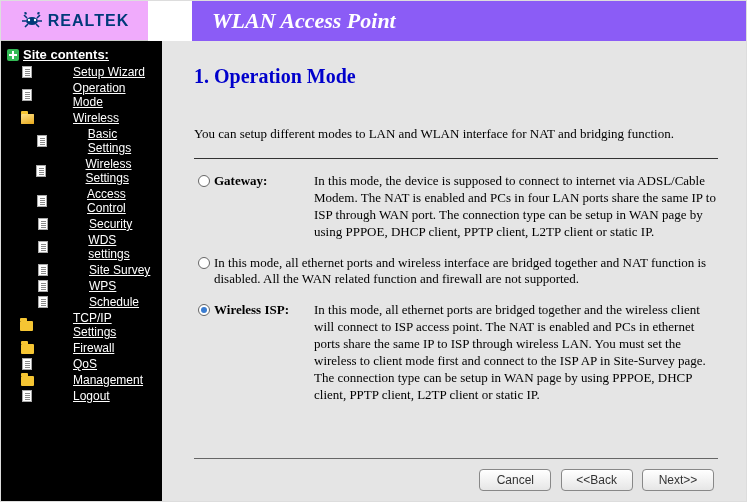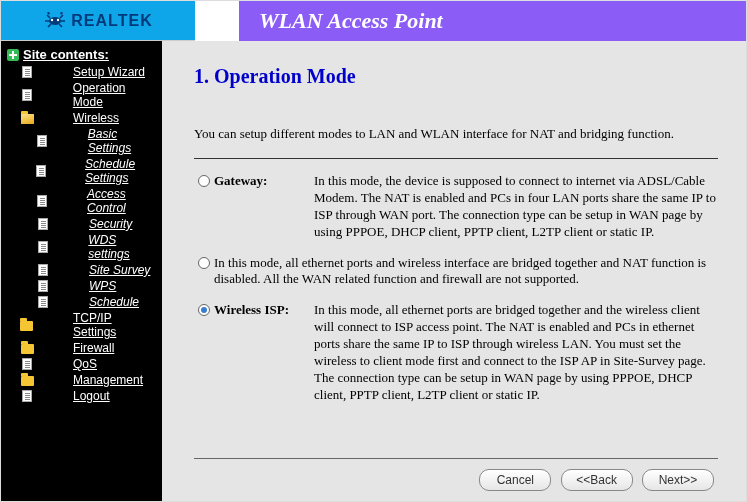--- a/index.html
+++ b/index.html
@@ -1,29 +1,29 @@
 <!DOCTYPE html>
 <html><head>
   <meta charset="utf-8">
   <style>
     * { margin: 0; padding: 0; box-sizing: border-box; }
     body { font-family: Arial, Helvetica, sans-serif; font-size: 12px; background: #fff; }
     .container { width: 747px; height: 502px; position: relative; border: 1px solid #ddd; }
     .header { display: flex; height: 40px; }
-    .logo-box { width: 194px; background: #0ea5e9; display: flex; align-items: center; justify-content: center; border-bottom: 1px solid #ccc; }
+    .logo-box { width: 147px; background: #f0abfc; display: flex; align-items: center; justify-content: center; border-bottom: 1px solid #ccc; }
     .logo { display: flex; align-items: center; color: #003a7a; font-weight: bold; font-size: 16px; letter-spacing: 1px; font-family: Verdana, Arial, sans-serif; }
     .logo-icon { margin-right: 4px; }
     .title-box { flex: 1; background: #8b5cf6; color: #fff; display: flex; align-items: center; padding-left: 20px; font-style: italic; font-size: 22px; font-weight: bold; font-family: 'Times New Roman', serif; margin-left: 44px; }
     .body { display: flex; height: calc(100% - 40px); }
     .sidebar { width: 161px; background: #000; color: #fff; padding: 6px 4px; overflow: hidden; }
     .main { flex: 1; background: #e5e5e5; padding: 24px 28px 10px 32px; display: flex; flex-direction: column; }
     .site-title { font-weight: bold; font-size: 13px; display: flex; align-items: center; margin-bottom: 2px; text-decoration: underline; }
     .nav-item { display: flex; align-items: center; padding: 1px 0; font-size: 12px; cursor: pointer; text-decoration: underline; gap: 36px; }
     .lvl1 { padding-left: 14px; }
-    .lvl2 { padding-left: 30px; font-style: italic; }
+    .lvl2 { padding-left: 30px; }
     .icon-slot { width: 16px; display: inline-flex; justify-content: center; margin-right: 2px; }
     .icon-page { display:inline-block; width:10px; height:12px; background:#fff; border:1px solid #aaa; position:relative; }
     .icon-page::after { content:""; position:absolute; left:2px; top:2px; width:5px; height:1px; background:#888; box-shadow: 0 2px 0 #888, 0 4px 0 #888, 0 6px 0 #888; }
     .icon-folder { display:inline-block; width:13px; height:10px; background:#f5c533; border-radius:1px; position:relative; margin-top:2px;}
     .icon-folder::before { content:""; position:absolute; top:-3px; left:0; width:7px; height:3px; background:#f5c533; border-radius:1px 1px 0 0;}
     .icon-folder-open::after { content:""; position:absolute; inset:0; background:linear-gradient(160deg, #ffe28a, #e8a91c); border-radius:1px;}
     .icon-tree { display:inline-block; width:12px; height:12px; background:#3b5; border-radius:2px; position:relative; }
     .icon-tree::before,.icon-tree::after{content:"";position:absolute;background:#fff;}
     .icon-tree::before{left:5px;top:2px;width:2px;height:8px;}
     .icon-tree::after{left:2px;top:5px;width:8px;height:2px;}
@@ -32,21 +32,21 @@
     hr.sep { border: none; border-top: 1px solid #333; margin-bottom: 14px; }
     hr.sep-bottom { border: none; border-top: 1px solid #666; margin-top: auto; }
     .option-row { display: flex; margin-bottom: 14px; }
     .option-radio-col { width: 20px; display:flex; justify-content:center; padding-top:2px;}
     .option-label-col { width: 100px; font-weight: bold; font-size: 13px; font-family: 'Times New Roman', serif; padding-top: 0px; }
     .option-desc-col { flex: 1; font-size: 13px; line-height: 1.3; font-family: 'Times New Roman', serif; }
     .radio { width: 12px; height: 12px; border: 1px solid #666; border-radius: 50%; background: #fff; display: inline-flex; align-items: center; justify-content: center; cursor:pointer;}
     .radio.selected::after { content: ""; width: 6px; height: 6px; border-radius: 50%; background: #3a7cd0; }
     .button-row { text-align: right; padding-top: 10px; padding-right: 4px; }
     .btn { display: inline-block; min-width: 72px; padding: 3px 14px; margin-left: 6px; font-size: 12px; font-family: Arial, sans-serif; color: #333; cursor: pointer;
-           background: linear-gradient(#ffffff, #e6e6e6); border: 1px solid #888; border-radius: 10px; text-align: center; box-shadow: 0 1px 0 #fff inset;}
+           background: linear-gradient(#ffffff, #e6e6e6); border: 1px solid #888; border-radius: 4px; text-align: center; box-shadow: 0 1px 0 #fff inset;}
   </style>
 </head>
 <body>
 
 <div class="container">
   <div class="header">
     <div class="logo-box">
       <div class="logo">
         <span class="logo-icon">
           <svg width="24" height="20" viewBox="0 0 24 20">
@@ -95,21 +95,21 @@
           <div class="nav-item lvl2">
             <span class="icon-slot">
               <span class="icon-page"></span>
             </span>
             <span>Basic Settings</span>
           </div>
           <div class="nav-item lvl2">
             <span class="icon-slot">
               <span class="icon-page"></span>
             </span>
-            <span>Schedule Settings</span>
+            <span>Wireless Settings</span>
           </div>
           <div class="nav-item lvl2">
             <span class="icon-slot">
               <span class="icon-page"></span>
             </span>
             <span>Access Control</span>
           </div>
           <div class="nav-item lvl2">
             <span class="icon-slot">
               <span class="icon-page"></span>

